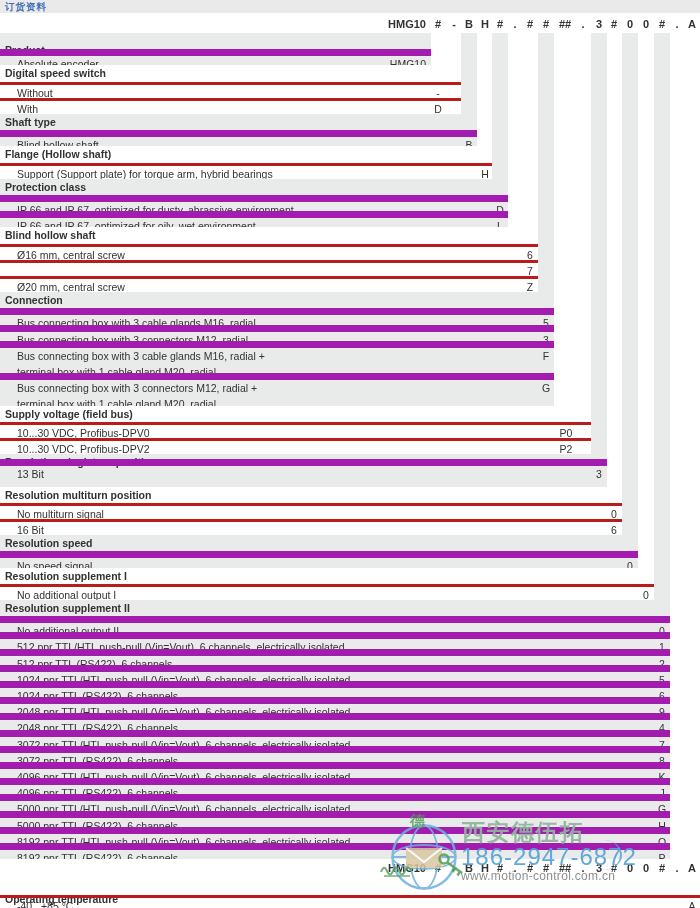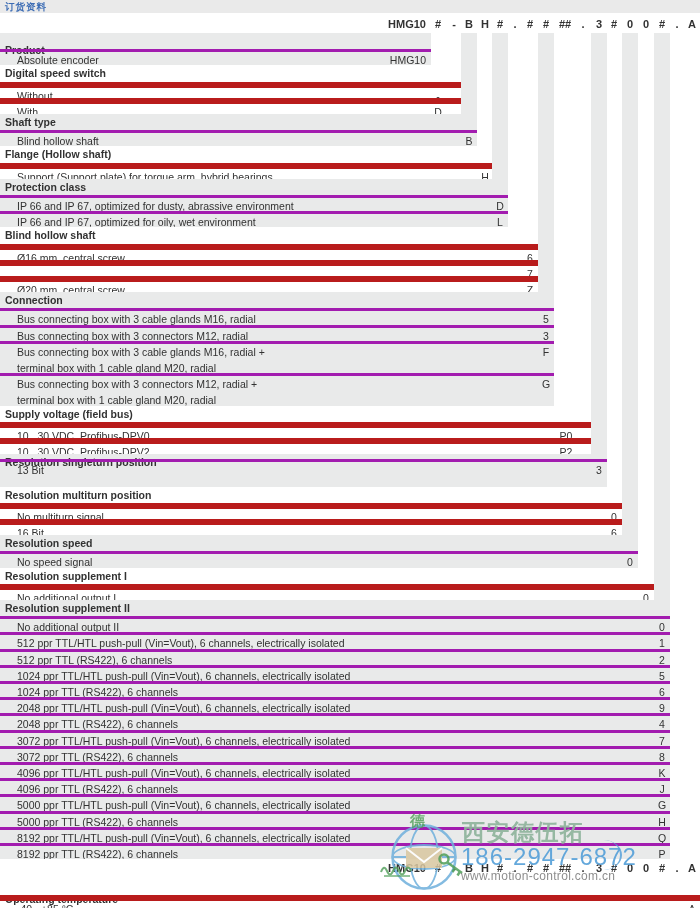--- a/index.html
+++ b/index.html
@@ -7,22 +7,22 @@
         font-family:"Liberation Sans",sans-serif;color:#323232;}
   #topstrip{position:absolute;left:0;top:0;width:700px;height:13px;background:#eaeaea;}
   #cn-title{position:absolute;left:5px;top:1px;font-size:9.5px;font-weight:bold;color:#3c6cb4;letter-spacing:1px;}
   .code-row{position:absolute;left:0;width:700px;background:#fff;}
   .tok{position:absolute;top:0;font-size:11px;font-weight:bold;white-space:nowrap;}
   .band{position:absolute;background:#e9eaea;}
   .section{position:absolute;left:0;}
   .sec-gray{background:#e9eaea;}
   .sec-white{background:#fff;}
   .row{position:absolute;left:0;right:0;box-sizing:border-box;}
-  .row.hl-w{border-top:3px solid #a21caf;}
-  .row.hl-g{border-top:6px solid #b91c1c;}
+  .row.hl-w{border-top:7px solid #a21caf;}
+  .row.hl-g{border-top:3px solid #b91c1c;}
   .sec-title{font-size:10.5px;font-weight:bold;padding-left:5px;line-height:16.2px;white-space:nowrap;}
   .opt-label{position:absolute;left:17px;top:0;font-size:10.5px;line-height:16.2px;white-space:pre-line;}
   .opt-code{position:absolute;top:0;font-size:10.5px;line-height:16.2px;transform:translateX(-50%);white-space:nowrap;}
   .opt-code.ralign{transform:translateX(-100%);}
   
   #watermark{position:absolute;left:0;top:0;width:700px;height:908px;pointer-events:none;z-index:50;}
   #wm-globe{position:absolute;left:389px;top:822px;opacity:.85;}
   #wm-seal{position:absolute;left:410px;top:812px;font-size:15px;font-weight:bold;color:#4f9e58;opacity:.8;}
   #wm-squiggle{position:absolute;left:380px;top:860px;opacity:.8;}
   #wm-key{position:absolute;left:437px;top:852px;opacity:.85;}

